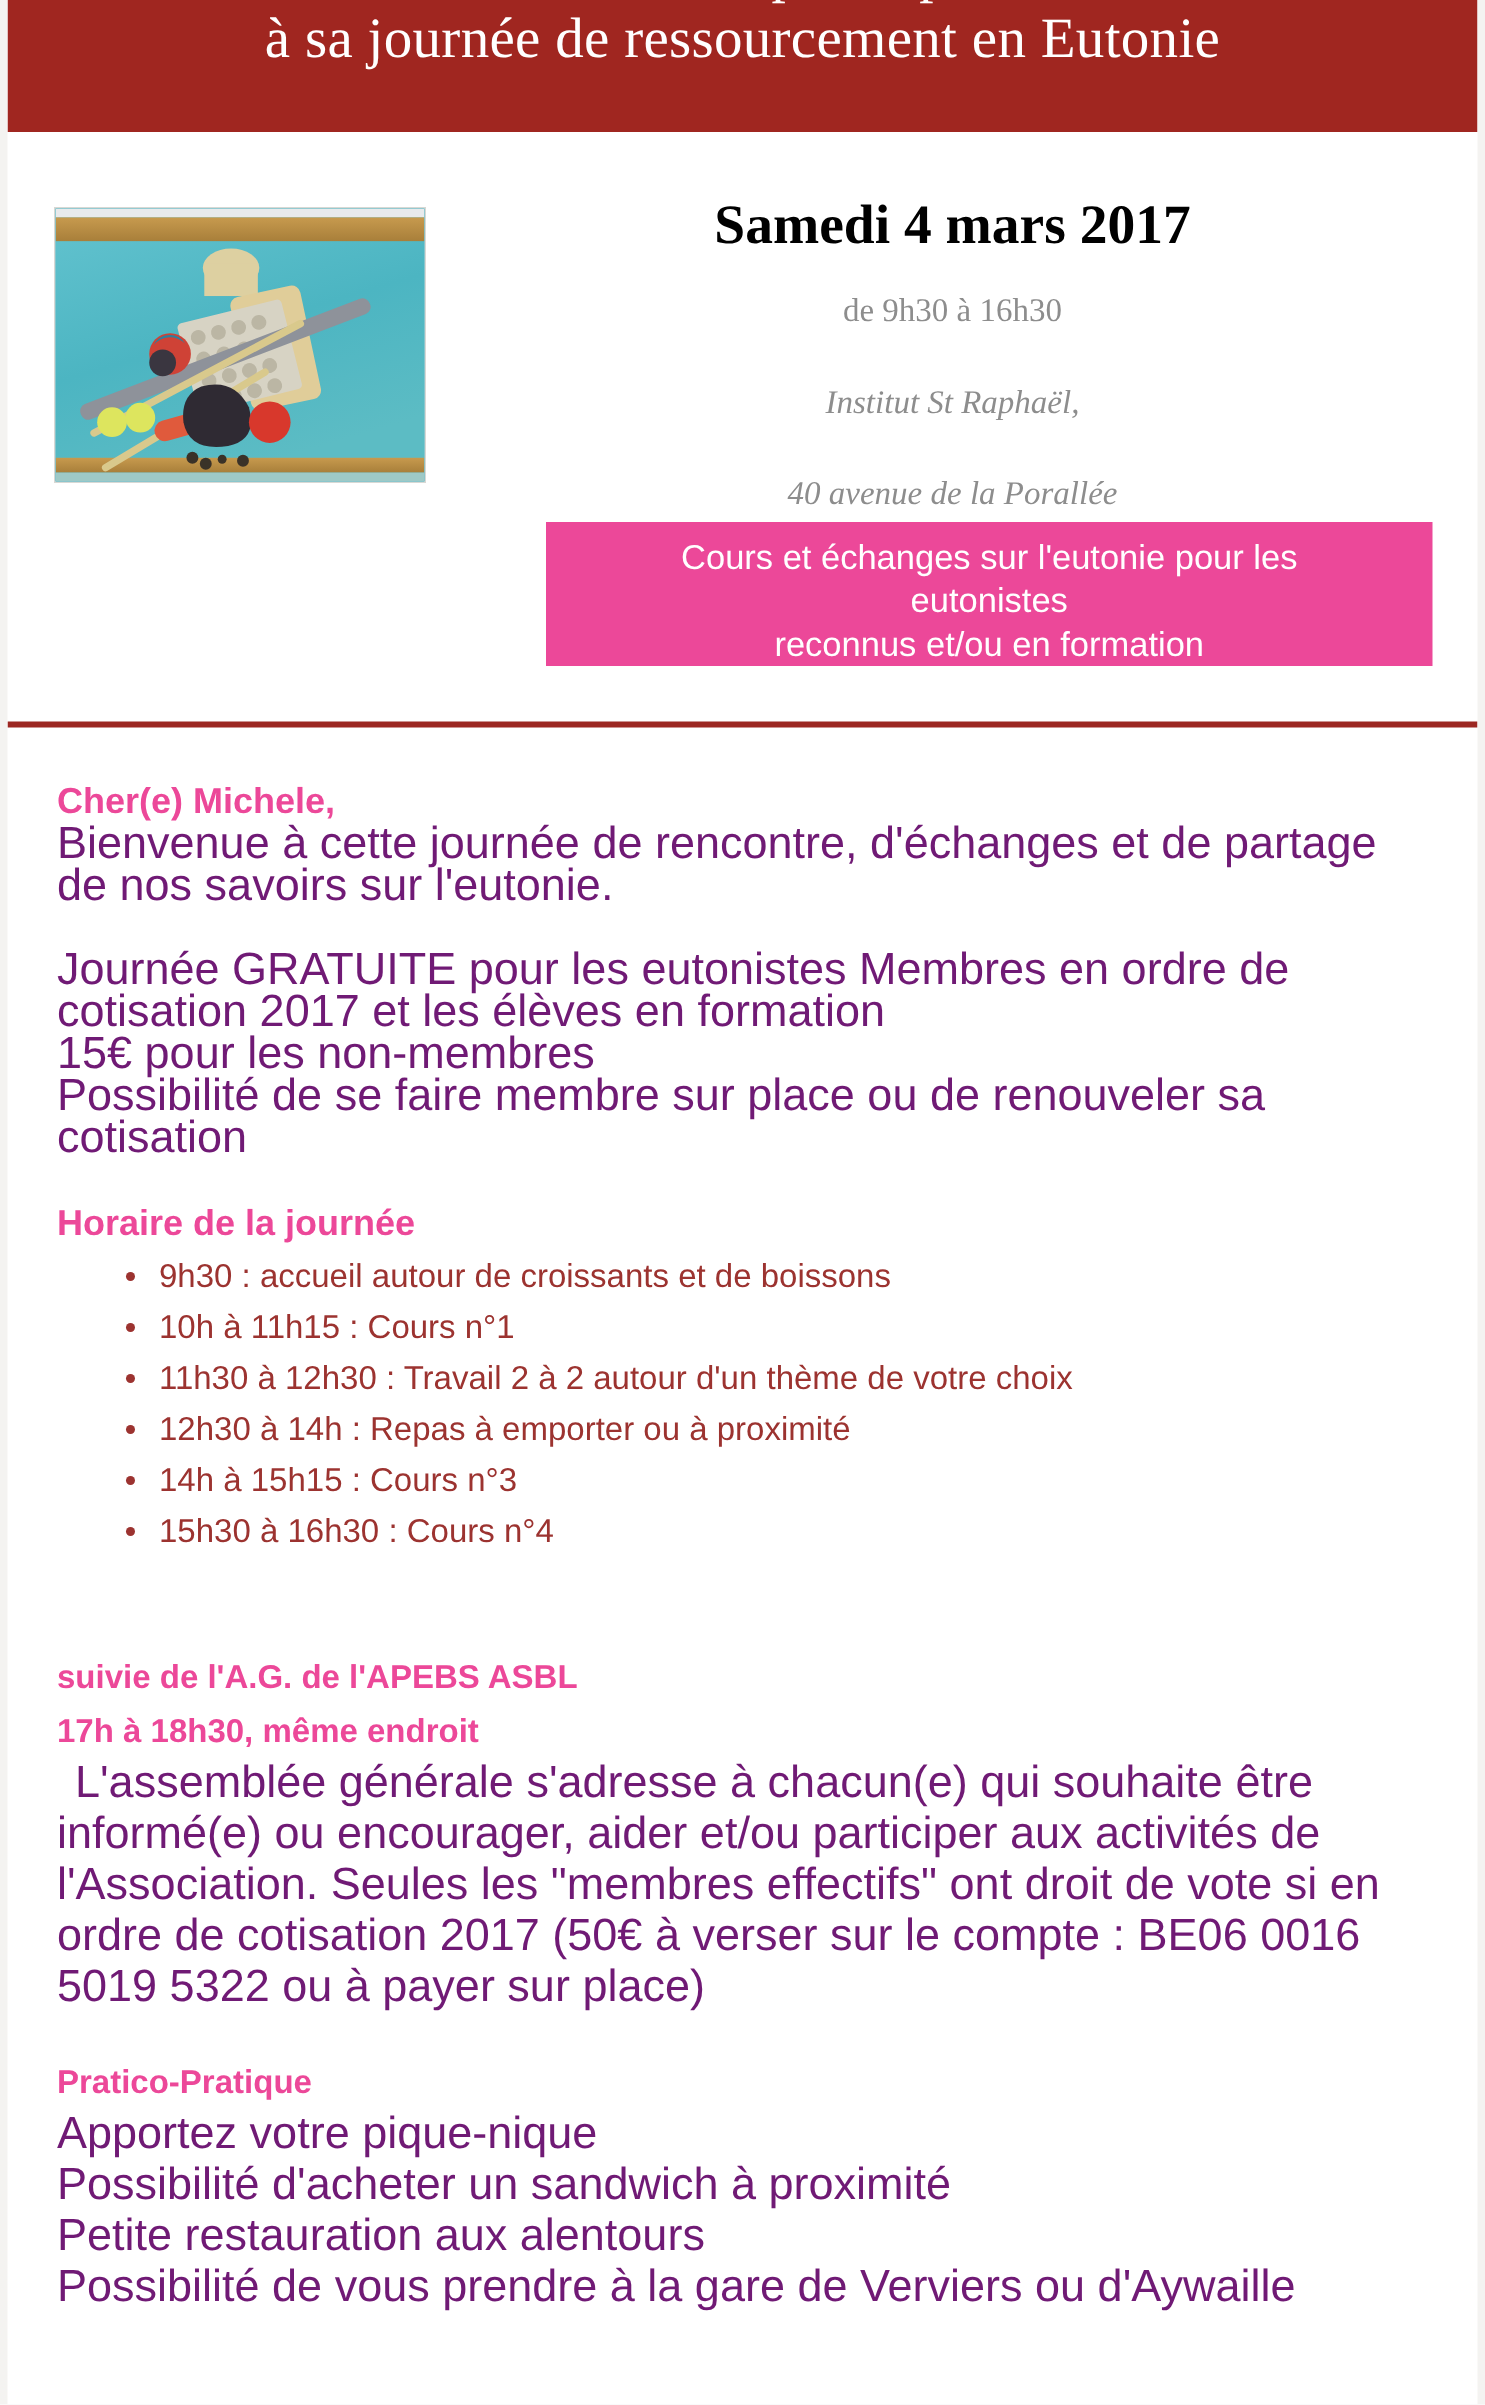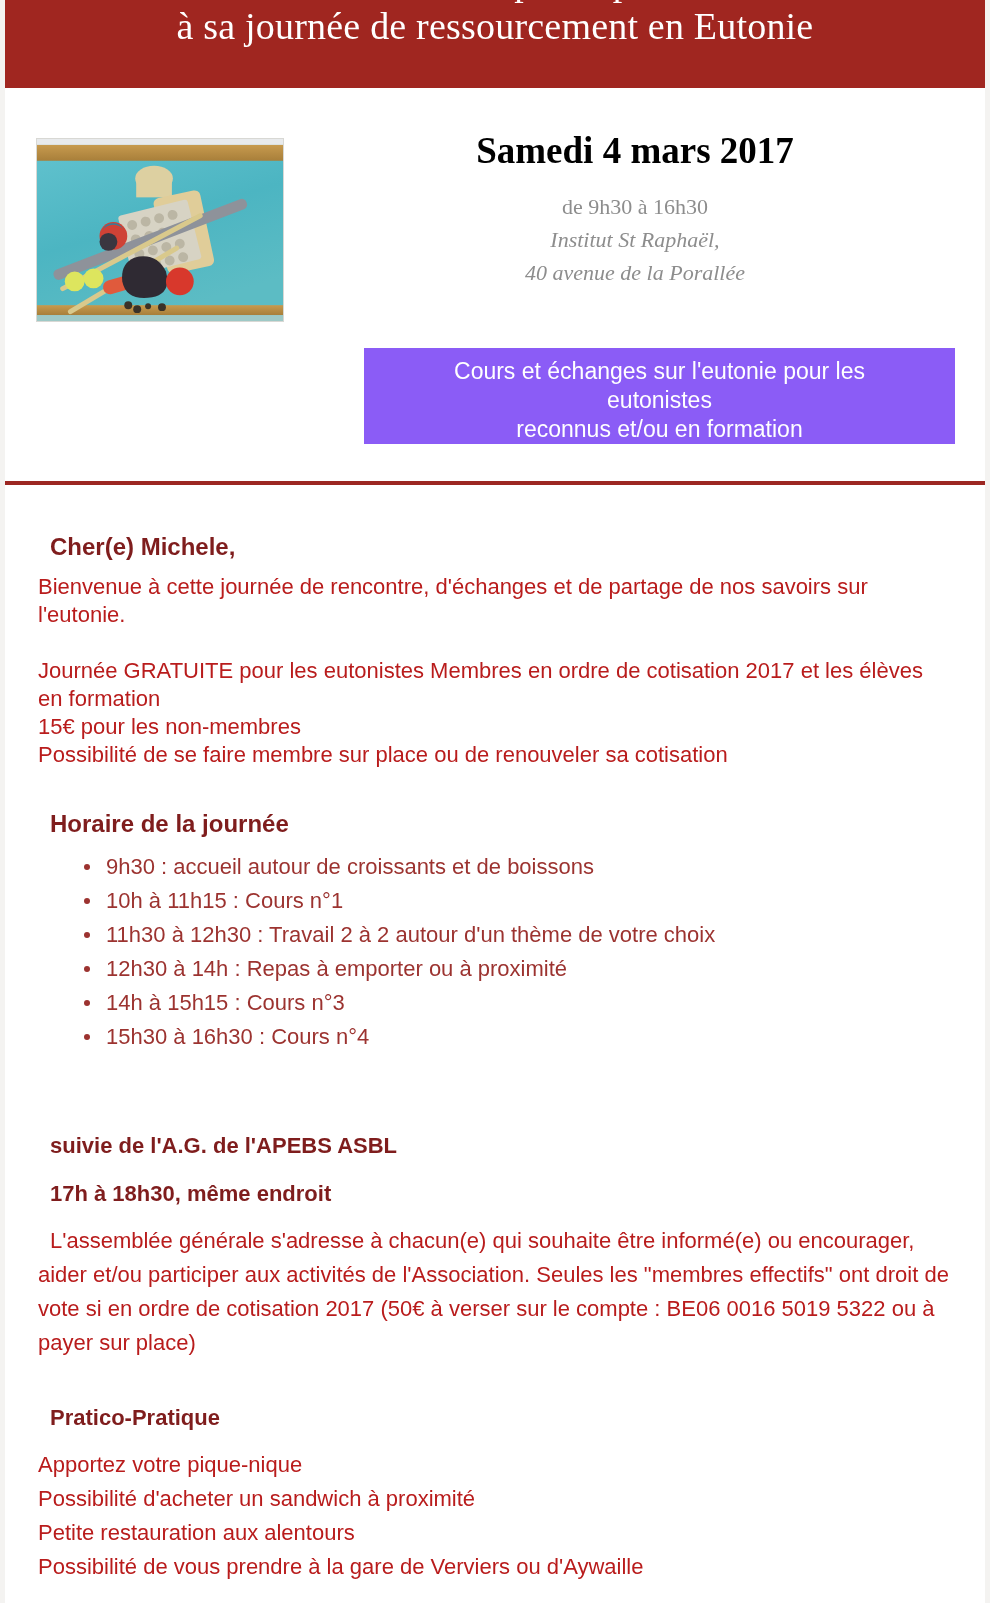--- a/index.html
+++ b/index.html
@@ -86,29 +86,29 @@
     color: #000000;
     margin: 0 0 16px 0;
   }
   .event-sub {
     font-family: "Liberation Serif", serif;
     font-size: 22px;
     line-height: 33px;
     color: #8d8d8d;
     margin: 0;
   }
-  .event-sub.italic { font-style: italic; }
+  .event-sub.italic { font-style: italic; margin-top: 28px; }
 
   .redbox {
     position: absolute;
     left: 359px;
     top: 260px;
     width: 591px;
     height: 96px;
-    background: #8b5cf6;
+    background: #ec4899;
     color: #ffffff;
     box-sizing: border-box;
     padding: 9px 10px 0 10px;
     text-align: center;
   }
   .redbox-line {
     font-size: 23px;
     line-height: 29px;
     font-weight: normal;
     margin: 0;
@@ -130,34 +130,34 @@
     left: 33px;
     top: 520px;
     width: 915px;
     color: #9c3330;
   }
 
   h2.section-head {
     font-size: 24px;
     line-height: 29px;
     font-weight: bold;
-    margin: 12px;
-    color: #7f1d1d;
+    margin: 0;
+    color: #ec4899;
   }
   h2.big-head {
     font-size: 22px;
     line-height: 36px;
   }
 
   p.body-text {
-    font-size: 22px;
+    font-size: 30px;
     line-height: 28px;
     margin: 0;
     font-weight: normal;
-    color: #b91c1c;
+    color: #701a75;
   }
   p.body-text.loose { line-height: 34px; }
   .gap-md { height: 28px; }
   .gap-xl { height: 62px; }
 
   ul.schedule {
     margin: 4px 0 0 0;
     padding: 0 0 0 68px;
     list-style: none;
   }

